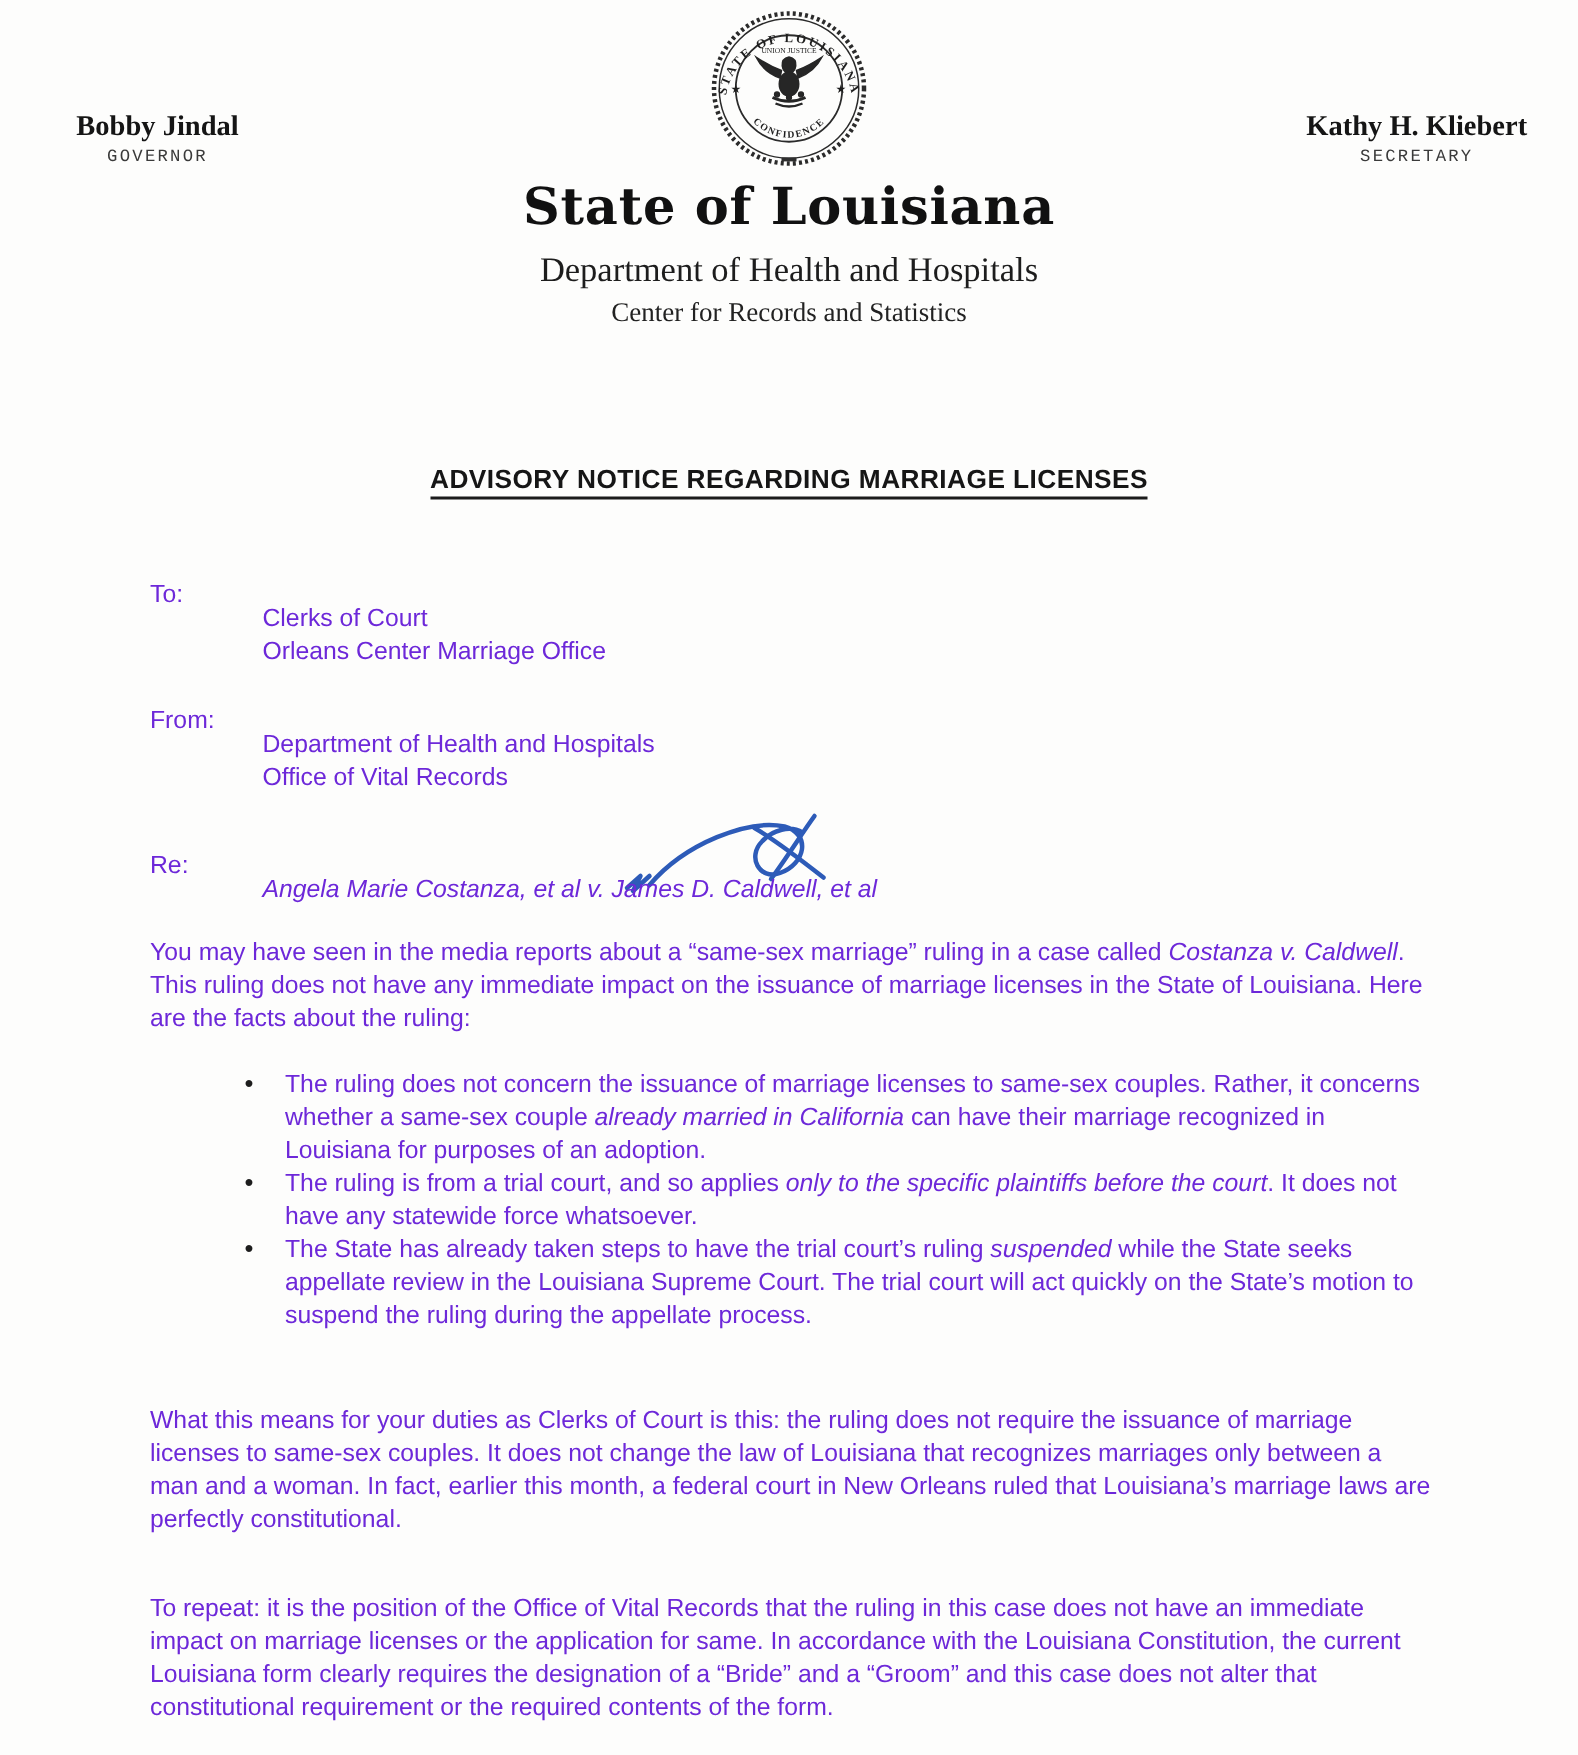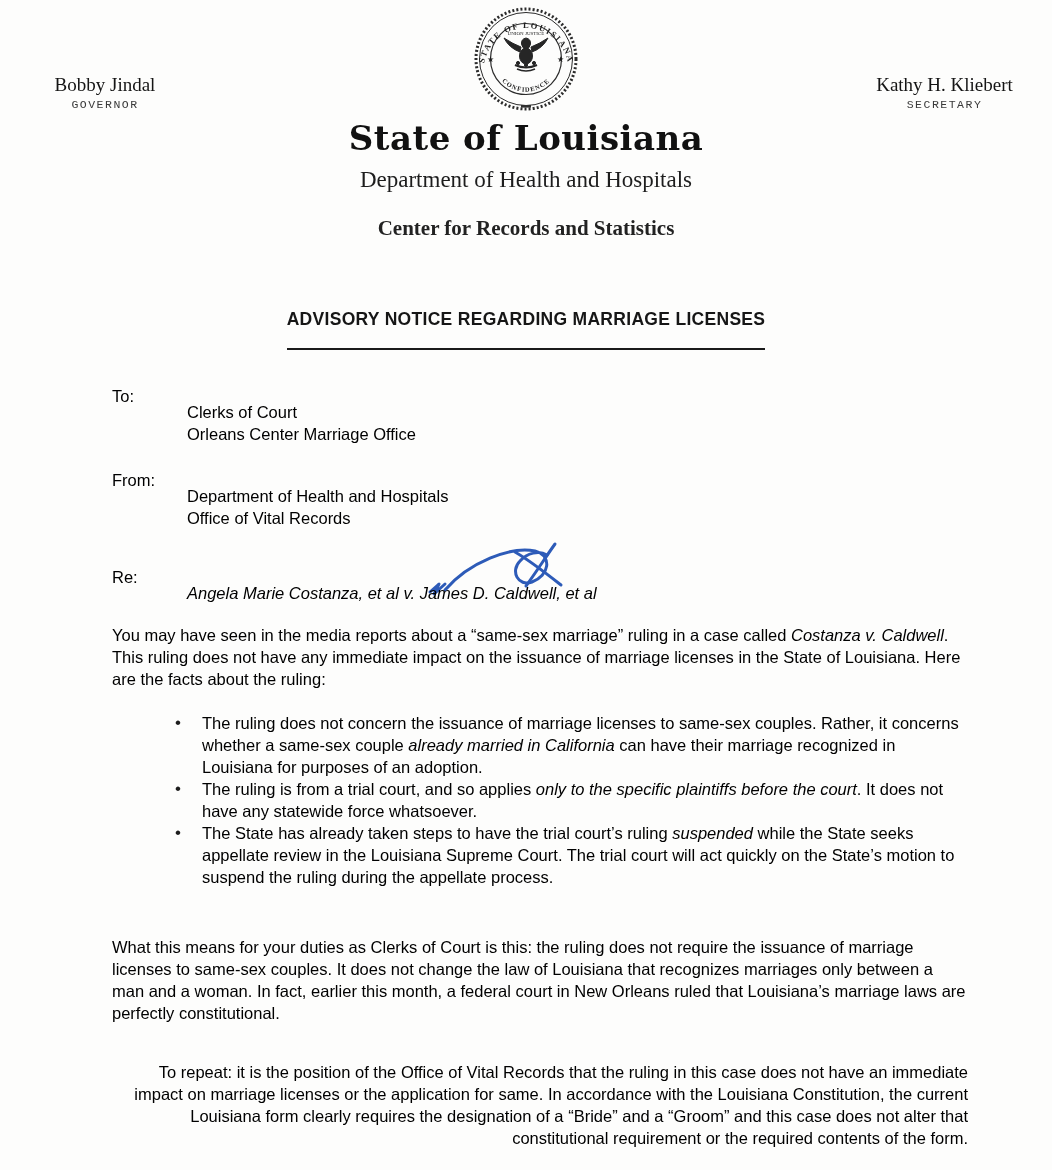--- a/index.html
+++ b/index.html
@@ -19,21 +19,21 @@
   .hdr-left{
     position:absolute;left:40px;top:74px;width:130px;
     text-align:center;
   }
   .hdr-right{
     position:absolute;left:862px;top:74px;width:165px;
     text-align:center;
   }
   .official-name{
     font-family:"Liberation Serif",serif;
-    font-weight:normal;font-size:19px;color:#151515;
+    font-weight:bold;font-size:19px;color:#151515;
     white-space:nowrap;
   }
   .official-title{
     font-family:Liberation Mono, monospace;
     font-size:11.5px;color:#3a3a3a;letter-spacing:1.5px;
     margin-top:2px;
   }
   .seal-wrap{
     position:absolute;left:473px;top:6px;width:106px;height:106px;
   }
@@ -44,47 +44,47 @@
     font-family:"DejaVu Serif",serif;
     font-weight:bold;font-size:34px;color:#111;
     letter-spacing:0.5px;
   }
   .dept-line{
     font-family:"Liberation Serif",serif;
     font-size:23px;color:#1d1d1d;margin-top:9px;
   }
   .center-line{
     font-family:"Liberation Serif",serif;
-    font-size:21px;color:#222;margin-top:23px;font-weight:bold;
+    font-size:18px;color:#222;margin-top:5px;
   }
   
   .doc-title-row{
     position:absolute;left:0;right:0;top:309px;text-align:center;
   }
   .doc-title{
     display:inline-block;
     font-weight:bold;font-size:17.5px;letter-spacing:0.3px;
-    border-bottom:2px solid #1b1b1b;padding-bottom:18px;
+    border-bottom:2px solid #1b1b1b;padding-bottom:1px;
     color:#161616;
   }
   .body-block{
-    position:absolute;left:112px;top:385px;width:856px;
-    font-size:16.5px;line-height:22px;color:#000000;
+    position:absolute;left:100px;top:385px;width:856px;
+    font-size:16.5px;line-height:22px;color:#6d28d9;
   }
   .addr-row{display:flex;}
   .addr-label{width:75px;flex:0 0 75px;}
   .addr-content{flex:1;position:relative;margin-top:16px;}
   .to-row{margin-bottom:24px;}
   .from-row{margin-bottom:37px;}
   .re-row{margin-bottom:20px;}
   .re-value{font-style:italic;}
   .para{margin:0 0 0 0;}
   .para-1{margin-bottom:12px;}
   .para-2{margin-bottom:37px;margin-top:48px;}
-  .para-3{margin-bottom:0;text-align:right;}
+  .para-3{margin-bottom:0;}
   ul.bullets{
     list-style:none;margin:22px 0 39px 0;padding:0;
   }
   ul.bullets li{
     position:relative;margin-left:90px;width:766px;
   }
   ul.bullets li::before{
     content:"\2022";
     position:absolute;left:-27px;top:0;
     font-size:17px;color:#1d1d1d;

